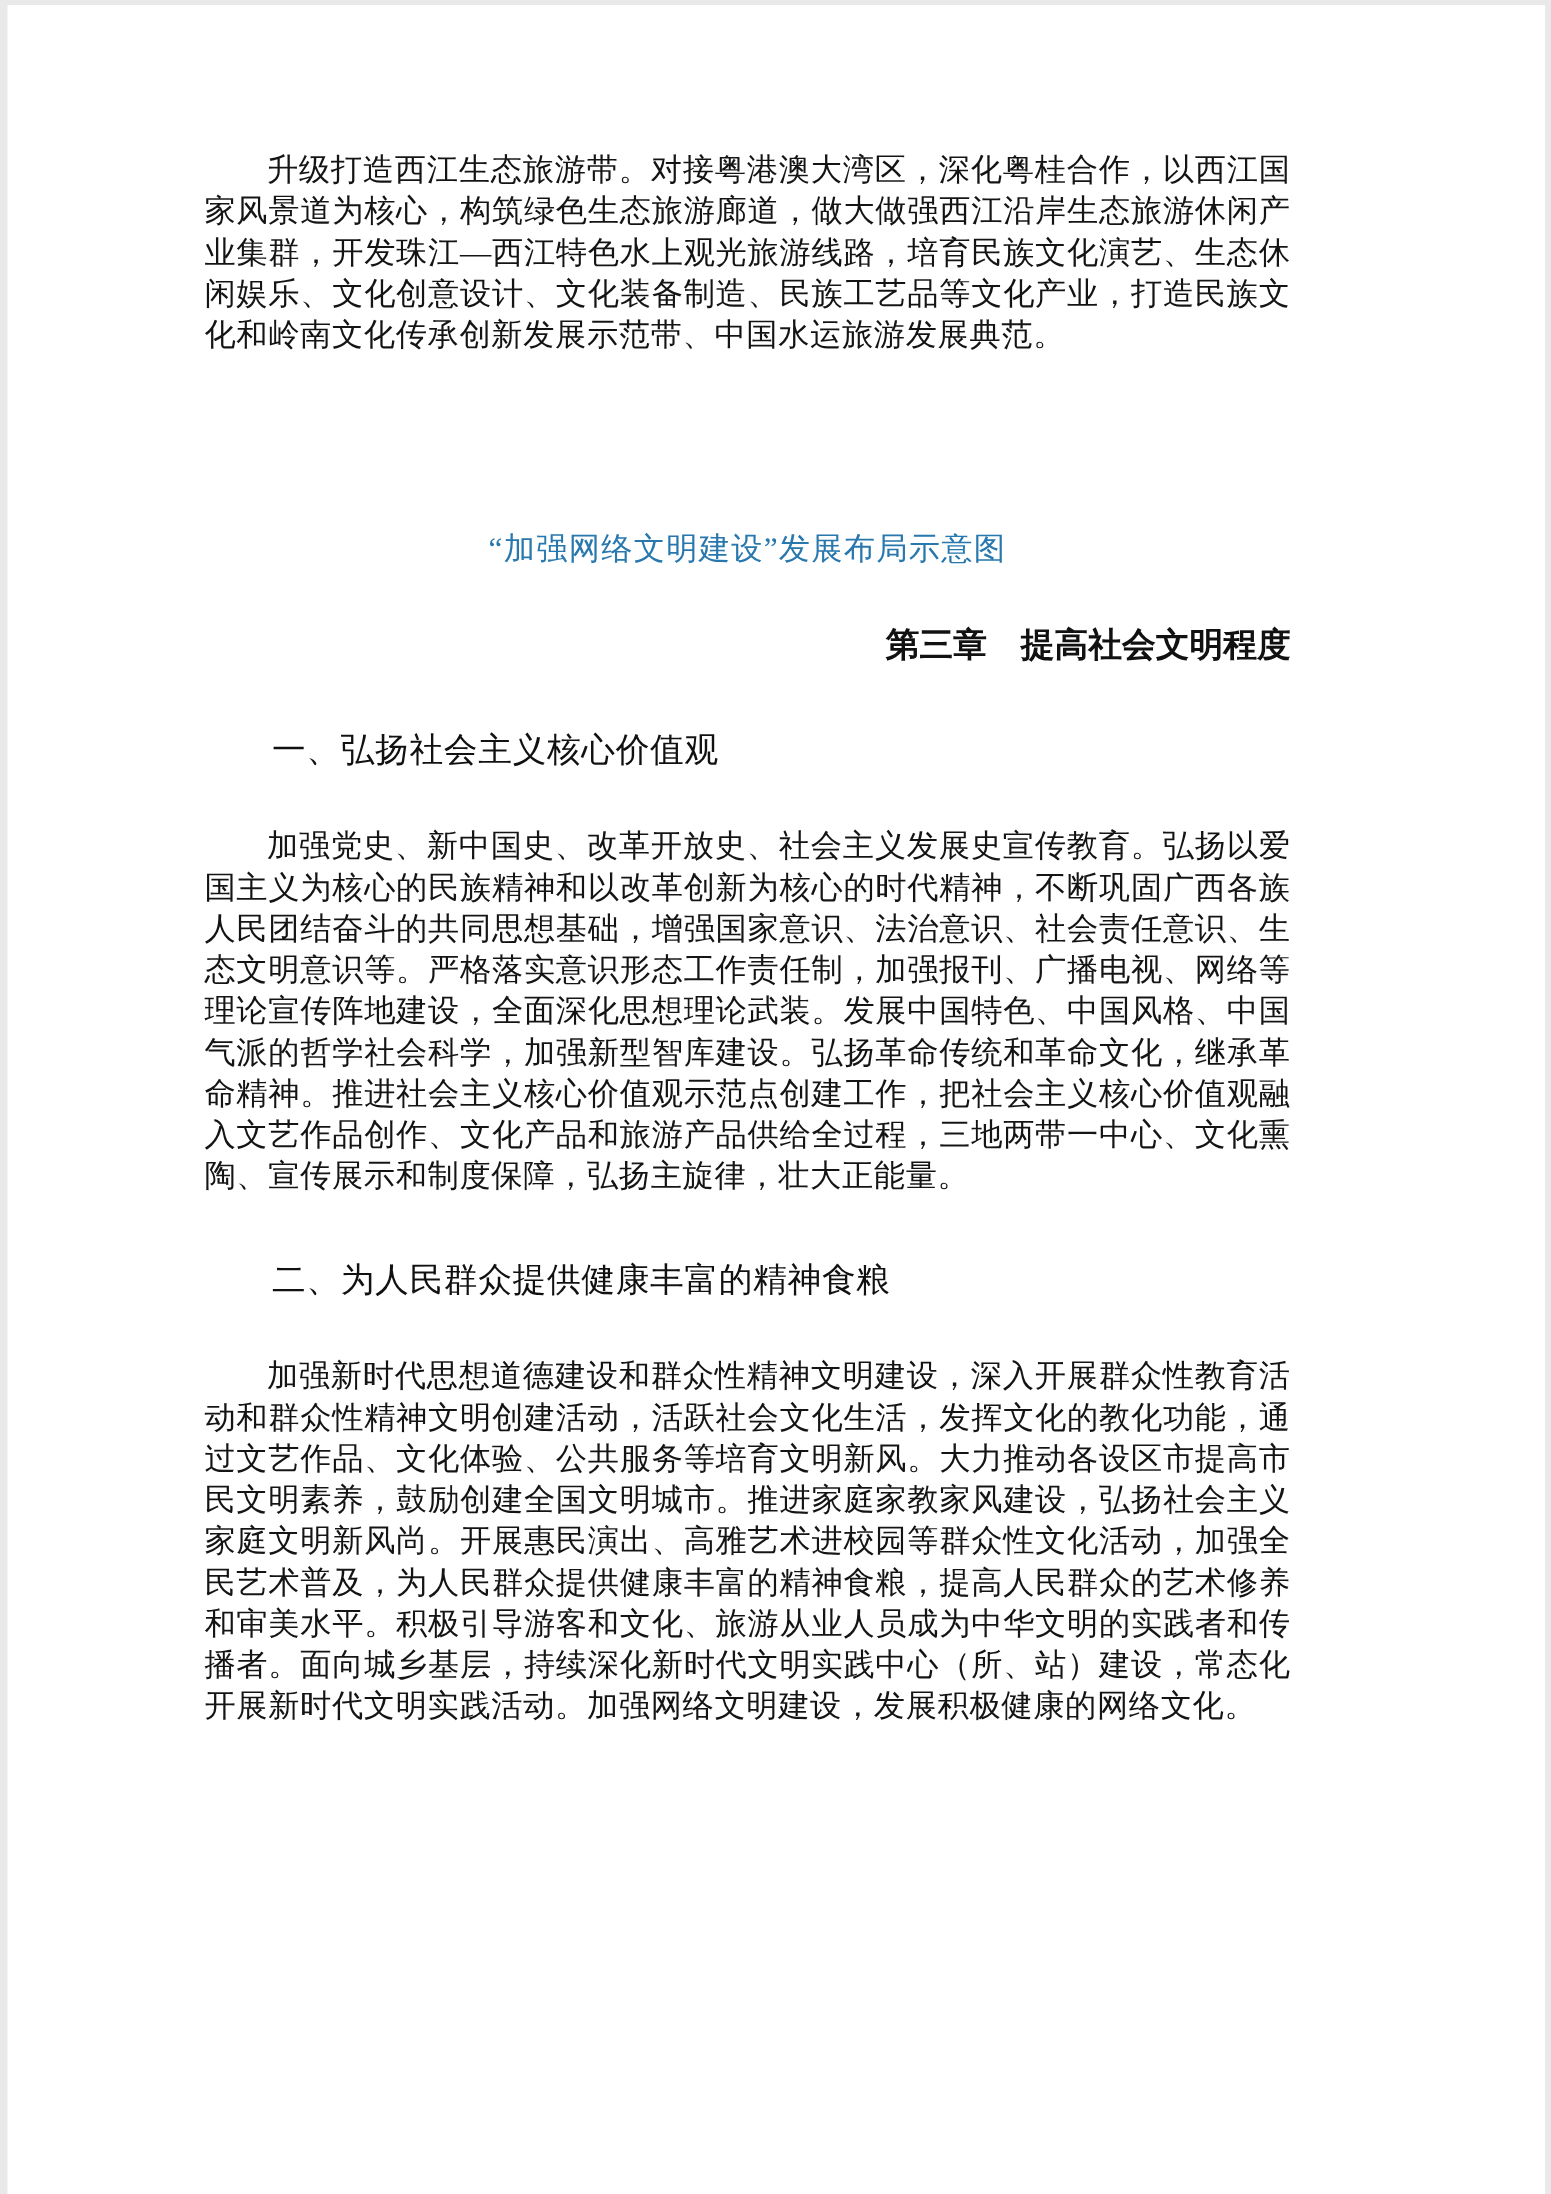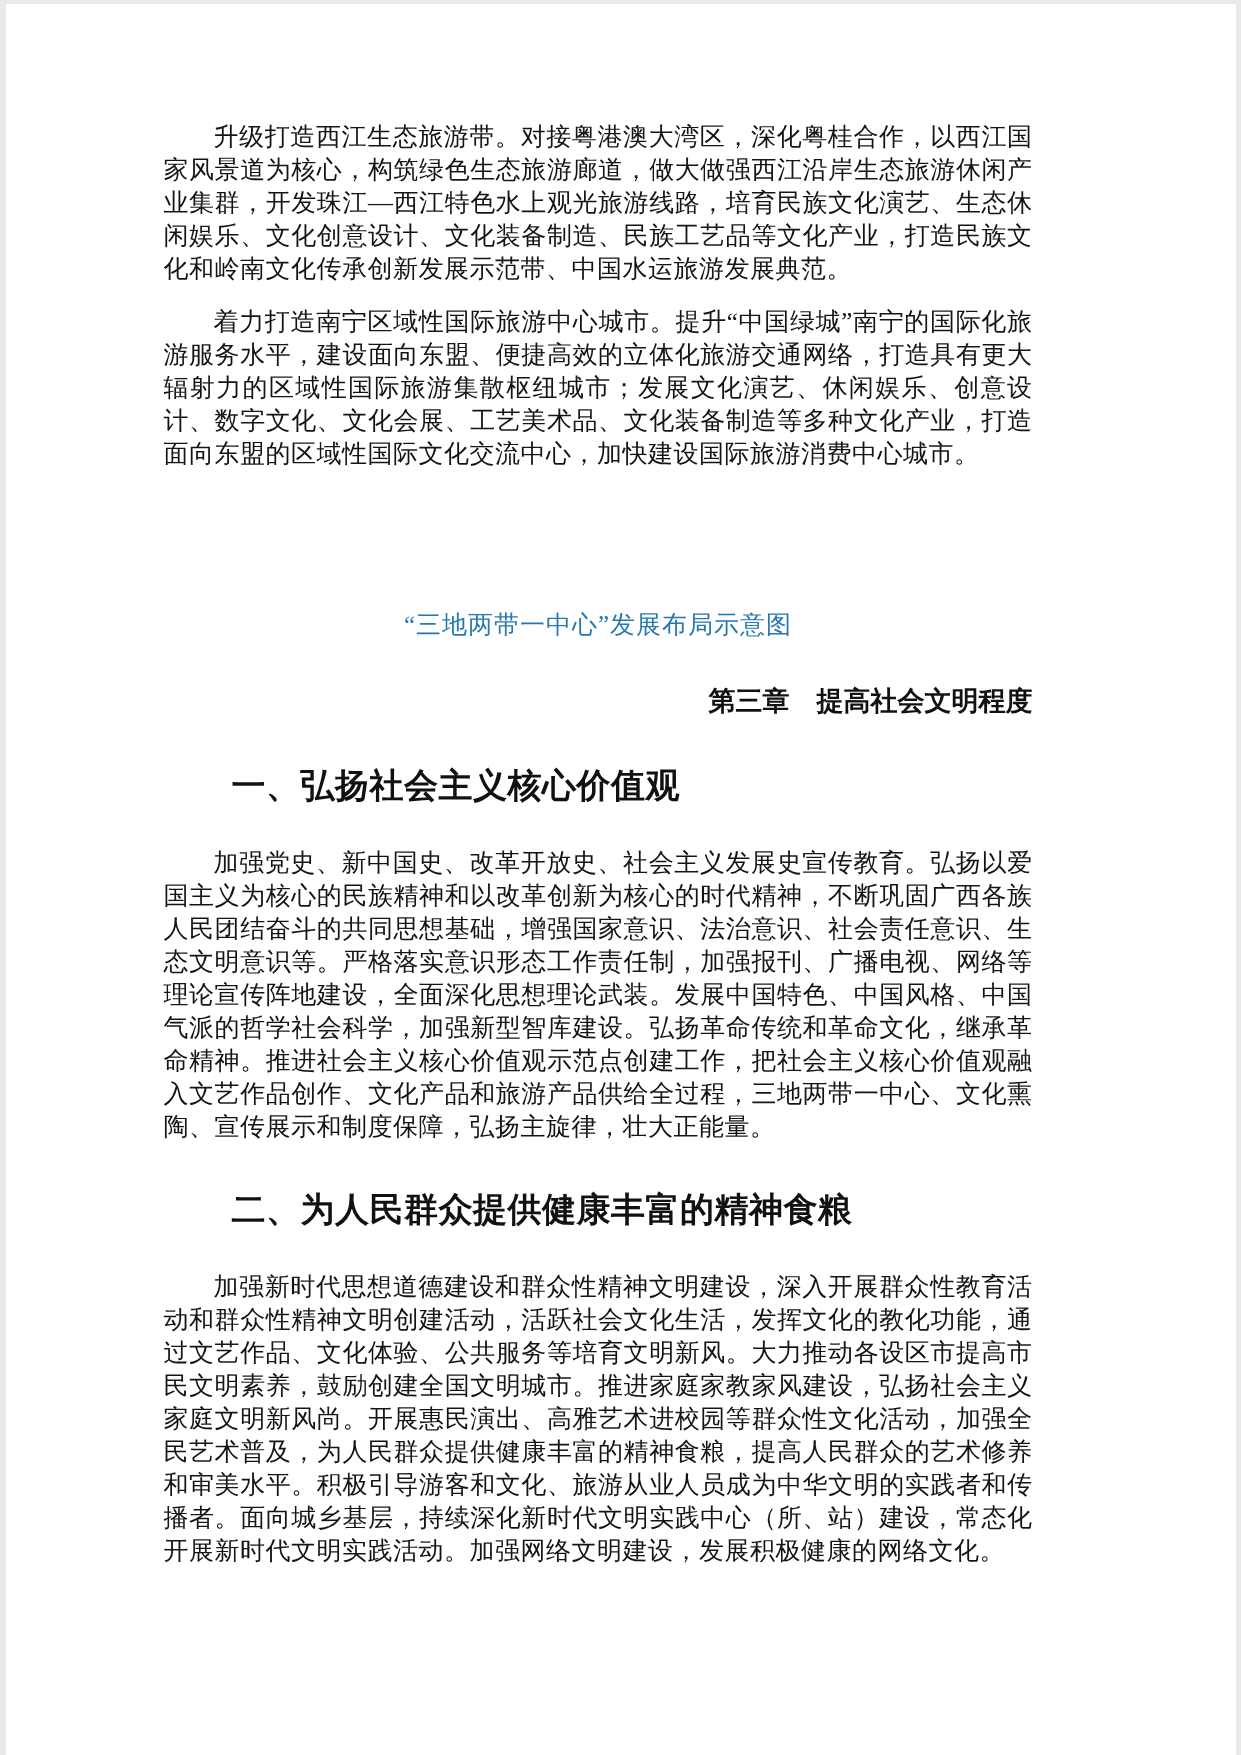--- a/index.html
+++ b/index.html
@@ -46,41 +46,40 @@
     font-weight: bold;
     font-size: 27px;
     line-height: 36px;
     text-align: right;
     color: #111111;
   }
   .intro-para { margin-top: 34px; }
   .section-heading {
     margin: 50px 0 0 0;
     font-family: "Liberation Sans", "DejaVu Sans", sans-serif;
-    font-weight: bold;
-    font-size: 34px;
+    font-weight: normal;
+    font-size: 27px;
     line-height: 33px;
     text-indent: 2em;
     color: #111111;
     letter-spacing: 0.5px;
   }
   .section-para { margin-top: 44px; }
 </style>
 </head>
 <body>
 
 <div class="page" style="background: rgb(255, 255, 255); color: rgb(20, 20, 20);">
 
   <p class="body-para">升级打造西江生态旅游带。对接粤港澳大湾区，深化粤桂合作，以西江国家风景道为核心，构筑绿色生态旅游廊道，做大做强西江沿岸生态旅游休闲产业集群，开发珠江—西江特色水上观光旅游线路，培育民族文化演艺、生态休闲娱乐、文化创意设计、文化装备制造、民族工艺品等文化产业，打造民族文化和岭南文化传承创新发展示范带、中国水运旅游发展典范。</p>
 
-  <p class="body-para para-spaced">着力打造南宁区域性国际旅游中心城市。提升“中国绿城”南宁的国际化旅游服务水平，建设面向东盟、便捷高效的立体化旅游交通网络，打造具有更大辐射力的区域性国际旅游集散枢纽城市；发展文化演艺、休闲娱乐、创意设计、数字文化、文化会展、工艺美术品、文化装备制造等多种文化产业，打造面向东盟的区域性国际文化交流中心，加快建设国际旅游消费中心城市。</p>
 
   <div class="figure-area"></div>
 
-  <p class="figure-caption">“三地两带一中心”发展布局示意图</p>
+  <p class="figure-caption">“加强网络文明建设”发展布局示意图</p>
 
   <h2 class="chapter-title">第三章　提高社会文明程度</h2>
 
 
   <h3 class="section-heading">一、弘扬社会主义核心价值观</h3>
 
   <p class="body-para section-para">加强党史、新中国史、改革开放史、社会主义发展史宣传教育。弘扬以爱国主义为核心的民族精神和以改革创新为核心的时代精神，不断巩固广西各族人民团结奋斗的共同思想基础，增强国家意识、法治意识、社会责任意识、生态文明意识等。严格落实意识形态工作责任制，加强报刊、广播电视、网络等理论宣传阵地建设，全面深化思想理论武装。发展中国特色、中国风格、中国气派的哲学社会科学，加强新型智库建设。弘扬革命传统和革命文化，继承革命精神。推进社会主义核心价值观示范点创建工作，把社会主义核心价值观融入文艺作品创作、文化产品和旅游产品供给全过程，三地两带一中心、文化熏陶、宣传展示和制度保障，弘扬主旋律，壮大正能量。</p>
 
   <h3 class="section-heading">二、为人民群众提供健康丰富的精神食粮</h3>
 

